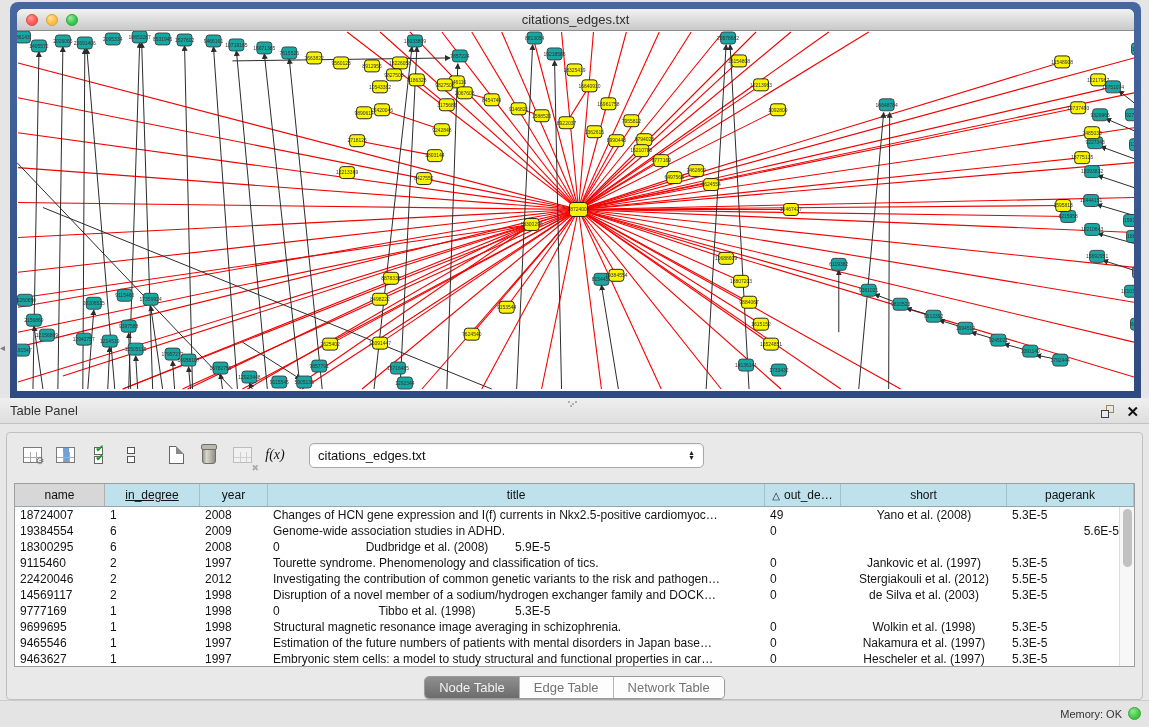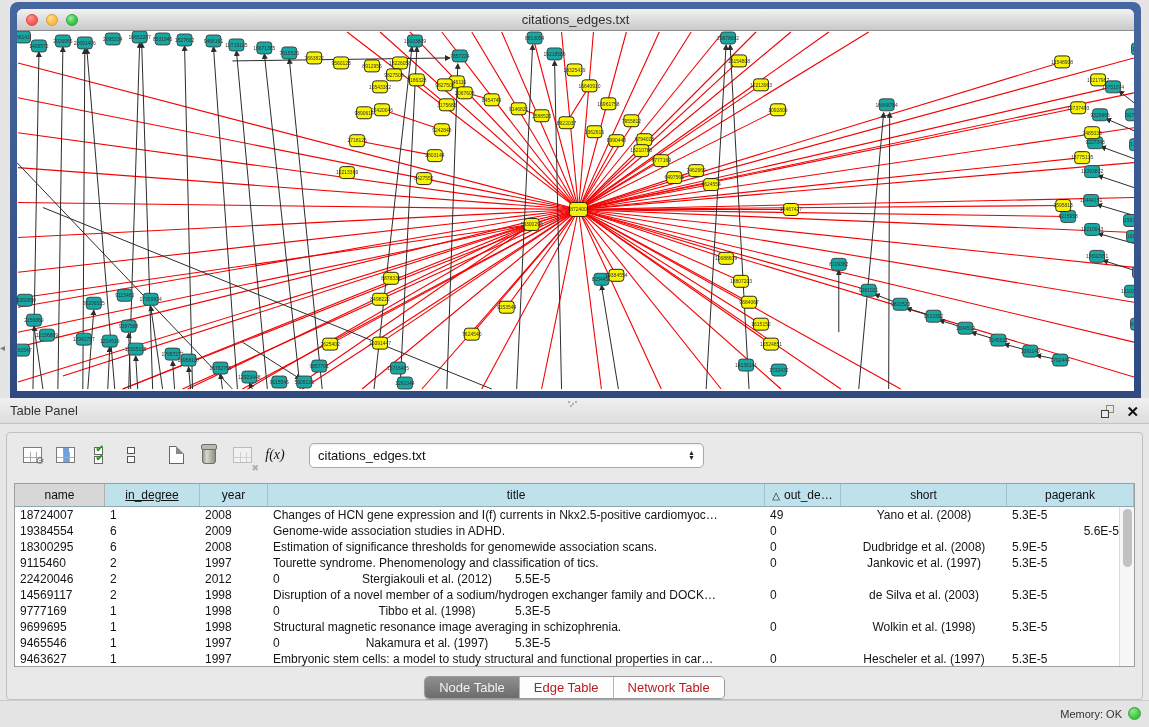--- a/index.html
+++ b/index.html
@@ -60,21 +60,21 @@
   .tbl-rows { position:absolute; left:0; right:15px; top:23px; bottom:0; overflow:hidden; }
   .tr { display:flex; height:16px; line-height:16px; font-size:12px; color:#141414; }
   .td { padding-left:5px; overflow:hidden; white-space:nowrap; }
   .td.center { text-align:center; padding-left:0; }
   .vscroll { position:absolute; right:0; top:23px; bottom:0; width:15px; background:#f7f7f7; border-left:1px solid #dcdcdc; }
   .vscroll .thumb { position:absolute; left:3px; top:2px; width:9px; height:58px; border-radius:5px; background:#c1c1c1; }
 
   .tabbar { position:absolute; left:0; right:0; top:243px; display:flex; justify-content:center; }
   .segmented { display:inline-flex; border:1px solid #9a9a9a; border-radius:5px; overflow:hidden;
     background:#fdfdfd; box-shadow:0 1px 1px rgba(0,0,0,.15); }
-  .seg { padding:3px 14px; font-size:13px; color:#b91c1c; border-left:1px solid #b5b5b5; background:#fdfdfd; }
+  .seg { padding:3px 14px; font-size:13px; color:#737373; border-left:1px solid #b5b5b5; background:#fdfdfd; }
   .seg:first-child { border-left:none; }
   .seg.active { background:linear-gradient(#8f8f8f,#6c6c6c); color:#f2f2f2; }
 
   .statusbar { position:absolute; left:0; right:0; bottom:0; height:27px; background:#e4e4e4;
     border-top:1px solid #cccccc; }
   .mem { position:absolute; right:27px; top:7px; font-size:11px; color:#333; }
   .mem-dot { position:absolute; right:8px; top:6px; width:13px; height:13px; border-radius:50%;
     background:radial-gradient(circle at 35% 30%, #8ee88e, #3dc63d 65%); border:1px solid #38a038; }
 
   
@@ -619,38 +619,38 @@
             <div class="td" style="width: 68px;">2009</div>
             <div class="td" style="width: 497px;">Genome-wide association studies in ADHD.</div>
             <div class="td" style="width: 76px;">0</div>
             <div class="td center" style="width: 166px; margin-top: 23px;">Franke et al. (2009)</div>
             <div class="td" style="width: auto; flex: 1 1 0%; text-align: right;">5.6E-5</div>
           </div>
           <div class="tr">
             <div class="td" style="width: 90px;">18300295</div>
             <div class="td" style="width: 95px;">6</div>
             <div class="td" style="width: 68px;">2008</div>
-            <div class="td" style="width: 497px;">Estimation of significance thresholds for genomewide association scans.</div>
             <div class="td" style="width: 76px;">0</div>
             <div class="td center" style="width: 166px;">Dudbridge et al. (2008)</div>
             <div class="td" style="width: auto; flex: 1 1 0%;">5.9E-5</div>
           </div>
           <div class="tr">
             <div class="td" style="width: 90px;">9115460</div>
             <div class="td" style="width: 95px;">2</div>
             <div class="td" style="width: 68px;">1997</div>
             <div class="td" style="width: 497px;">Tourette syndrome. Phenomenology and classification of tics.</div>
             <div class="td" style="width: 76px;">0</div>
             <div class="td center" style="width: 166px;">Jankovic et al. (1997)</div>
             <div class="td" style="width: auto; flex: 1 1 0%;">5.3E-5</div>
           </div>
           <div class="tr">
             <div class="td" style="width: 90px;">22420046</div>
             <div class="td" style="width: 95px;">2</div>
             <div class="td" style="width: 68px;">2012</div>
+            <div class="td" style="width: 497px;">Investigating the contribution of common genetic variants to the risk and pathogen…</div>
             <div class="td" style="width: 76px;">0</div>
             <div class="td center" style="width: 166px;">Stergiakouli et al. (2012)</div>
             <div class="td" style="width: auto; flex: 1 1 0%;">5.5E-5</div>
           </div>
           <div class="tr">
             <div class="td" style="width: 90px;">14569117</div>
             <div class="td" style="width: 95px;">2</div>
             <div class="td" style="width: 68px;">1998</div>
             <div class="td" style="width: 497px;">Disruption of a novel member of a sodium/hydrogen exchanger family and DOCK…</div>
             <div class="td" style="width: 76px;">0</div>
@@ -671,20 +671,21 @@
             <div class="td" style="width: 68px;">1998</div>
             <div class="td" style="width: 497px;">Structural magnetic resonance image averaging in schizophrenia.</div>
             <div class="td" style="width: 76px;">0</div>
             <div class="td center" style="width: 166px;">Wolkin et al. (1998)</div>
             <div class="td" style="width: auto; flex: 1 1 0%;">5.3E-5</div>
           </div>
           <div class="tr">
             <div class="td" style="width: 90px;">9465546</div>
             <div class="td" style="width: 95px;">1</div>
             <div class="td" style="width: 68px;">1997</div>
+            <div class="td" style="width: 497px;">Estimation of the future numbers of patients with mental disorders in Japan base…</div>
             <div class="td" style="width: 76px;">0</div>
             <div class="td center" style="width: 166px;">Nakamura et al. (1997)</div>
             <div class="td" style="width: auto; flex: 1 1 0%;">5.3E-5</div>
           </div>
           <div class="tr">
             <div class="td" style="width: 90px;">9463627</div>
             <div class="td" style="width: 95px;">1</div>
             <div class="td" style="width: 68px;">1997</div>
             <div class="td" style="width: 497px;">Embryonic stem cells: a model to study structural and functional properties in car…</div>
             <div class="td" style="width: 76px;">0</div>

